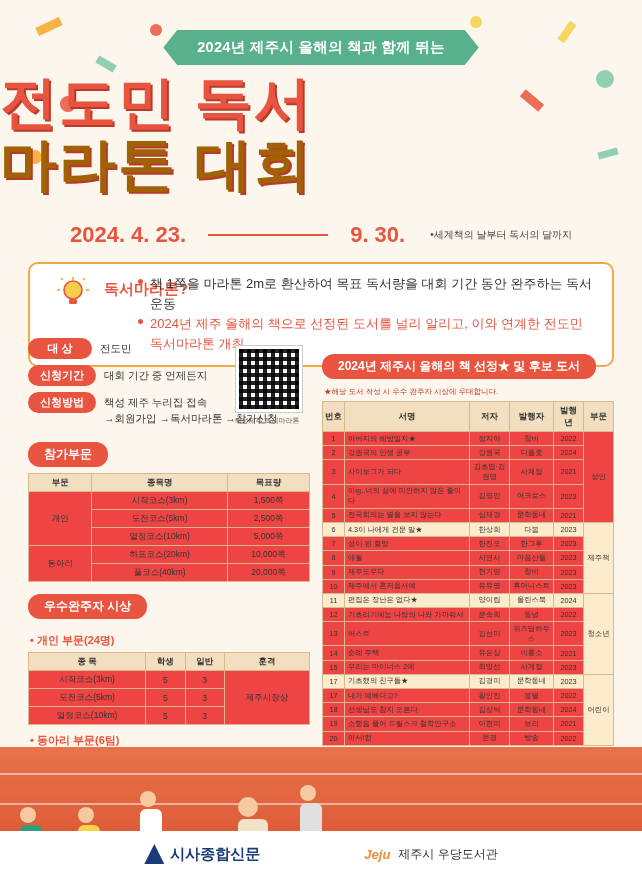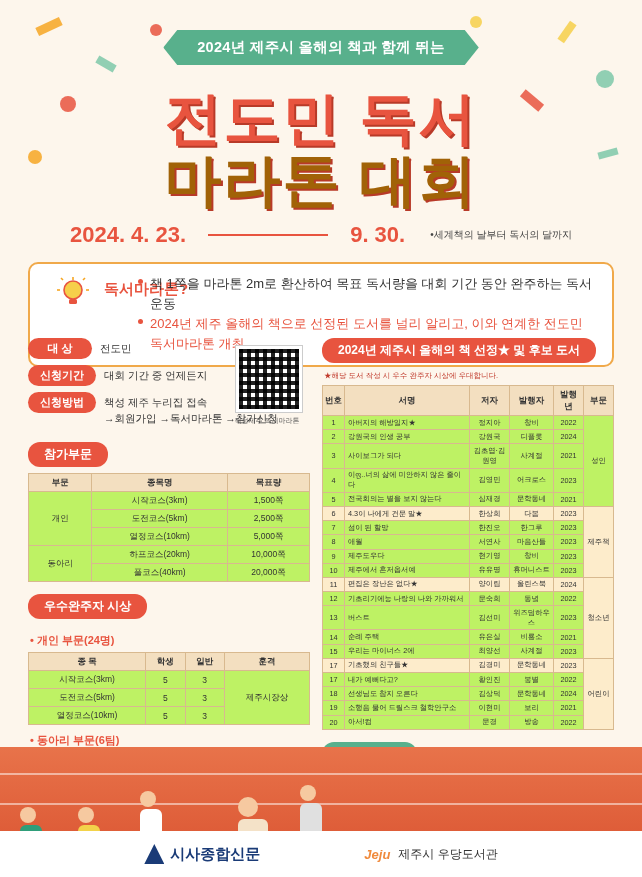--- a/index.html
+++ b/index.html
@@ -33,21 +33,21 @@
   
   .ribbon {
     position:absolute; left:50%; transform:translateX(-50%); top:30px;
     background:#58b08c; color:#fff; font-size:14.5px; font-weight:bold;
     padding:8px 34px; letter-spacing:.3px;
     clip-path: polygon(14px 0, calc(100% - 14px) 0, 100% 50%, calc(100% - 14px) 100%, 14px 100%, 0 50%);
     white-space:nowrap;
   }
 
   
-  .title-wrap { position:absolute; top:88px; left:0; width:100%; text-align:center; }
+  .title-wrap { position:absolute; top:72px; left:0; width:100%; }
   .title-line {
     font-family:"Liberation Sans", sans-serif;
     font-size:57px; font-weight:bold; letter-spacing:2px;
     line-height:1.08;
     color:#e8543f;
     -webkit-text-stroke: 0px;
     text-shadow: 2px 2px 0 #b83a28;
   }
   .title-line.two { color:#a16207; }
 
@@ -95,21 +95,21 @@
   }
   .qr-cap { position:absolute; right:2px; top:78px; width:82px; text-align:center; font-size:7px; color:#555;}
 
   .sec-head {
     display:inline-block; background:#e8543f; color:#fff; font-size:12px; font-weight:bold;
     border-radius:12px; padding:4px 16px; margin:12px 0 6px 0;
   }
   .sec-head.green { background:#58b08c; }
   .sub-head { color:#e8543f; font-size:11px; font-weight:bold; margin:8px 0 4px 2px; }
 
-  table { border-collapse:collapse; width:100%; background:#bef264; }
+  table { border-collapse:collapse; width:100%; background:#ef4444; }
   th, td { border:1px solid #d8b98f; font-size:8.5px; text-align:center; padding:2.5px 2px; color:#333; }
   th { background:#f3dfc0; font-weight:bold; }
 
   .contact {
     margin-top:12px; background:#e8543f; color:#fff; border-radius:16px;
     text-align:center; font-size:12px; font-weight:bold; padding:6px 0;
   }
 
   
   .rt th { background:#f3dfc0; }
@@ -287,21 +287,21 @@
         <td>풀코스(40km)</td>
         <td>3</td>
       </tr>
     </tbody>
       </table>
 
     <div class="contact">문의 우당도서관 열람팀 064.728.8343</div>
   </div>
 
   <div class="right-col">
-    <div class="sec-head" style="margin-top:0;">2024년 제주시 올해의 책 선정★ 및 후보 도서</div>
+    <div class="sec-head" style="margin-top:16px;">2024년 제주시 올해의 책 선정★ 및 후보 도서</div>
     <div class="note-small">★해당 도서 작성 시 우수 완주자 시상에 우대합니다.</div>
     <table class="rt">
       <tbody>
           <tr>
         <th style="width:22px">번호</th>
         <th>서명</th>
         <th style="width:40px">저자</th>
         <th style="width:44px">발행자</th>
         <th style="width:30px">발행년</th>
         <th style="width:30px">부문</th>

